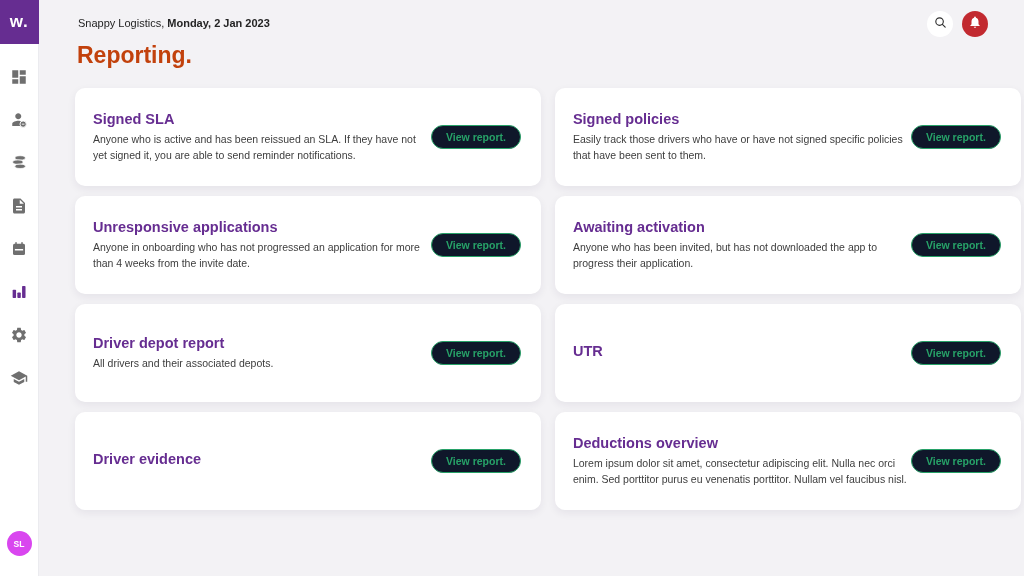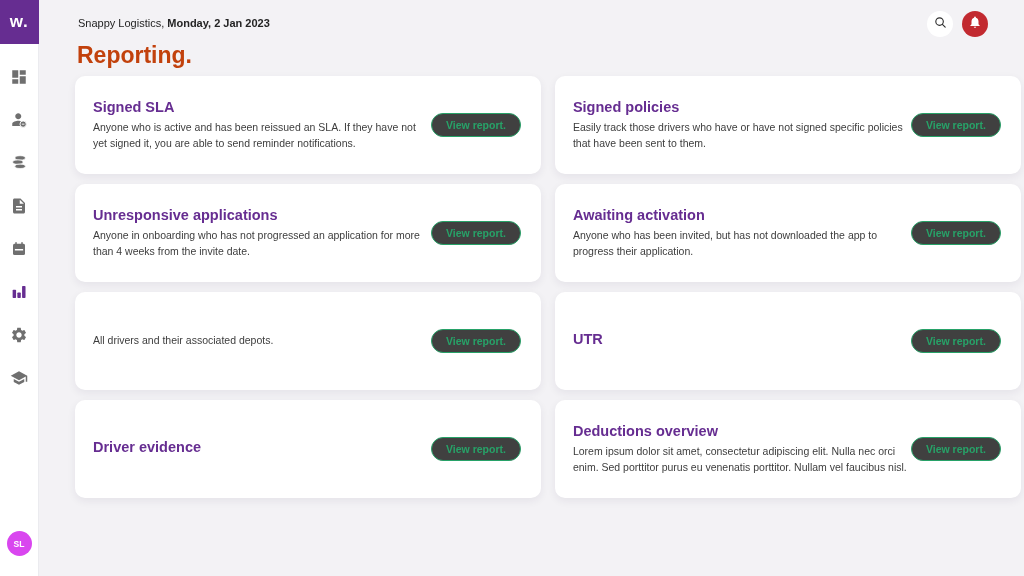--- a/index.html
+++ b/index.html
@@ -66,21 +66,21 @@
   
   .page-title {
     position: absolute; left: 77px; top: 42px;
     margin: 0;
     font-size: 23px; font-weight: bold;
     color: #c2410c;
   }
 
   
   .grid {
-    position: absolute; left: 75px; top: 76px;
+    position: absolute; left: 75px; top: 88px;
     width: 913px;
     display: grid;
     grid-template-columns: 1fr 1fr;
     column-gap: 14px; row-gap: 10px;
   }
   .card {
     background: #fff;
     height: 98px;
     border-radius: 10px;
     box-shadow: 0 3px 8px rgba(40,30,70,0.07);
@@ -94,21 +94,21 @@
     font-weight: bold; font-size: 14.5px;
   }
   .card-desc {
     margin: 0;
     font-size: 10.5px; color: #3d3d3d;
     line-height: 1.45;
   }
   .view-btn {
     border: 1.5px solid #27a268;
     color: #27a268;
-    background: #404040;
+    background: #0f172a;
     border-radius: 13px;
     font-size: 10.5px; font-weight: bold;
     font-family: inherit;
     padding: 5px 14px;
     white-space: nowrap;
     cursor: pointer;
   }
 </style>
 </head>
 <body>
@@ -221,20 +221,21 @@
   <div class="card">
     <div class="card-text">
       <h2 class="card-title">Awaiting activation</h2>
       <p class="card-desc">Anyone who has been invited, but has not downloaded the app to progress their application.</p>
     </div>
     <button class="view-btn">View report.</button>
   </div>
 
   <div class="card">
     <div class="card-text">
+      <h2 class="card-title">Driver depot report</h2>
       <p class="card-desc">All drivers and their associated depots.</p>
     </div>
     <button class="view-btn">View report.</button>
   </div>
 
   <div class="card">
     <div class="card-text">
       <h2 class="card-title">UTR</h2>
     </div>
     <button class="view-btn">View report.</button>

